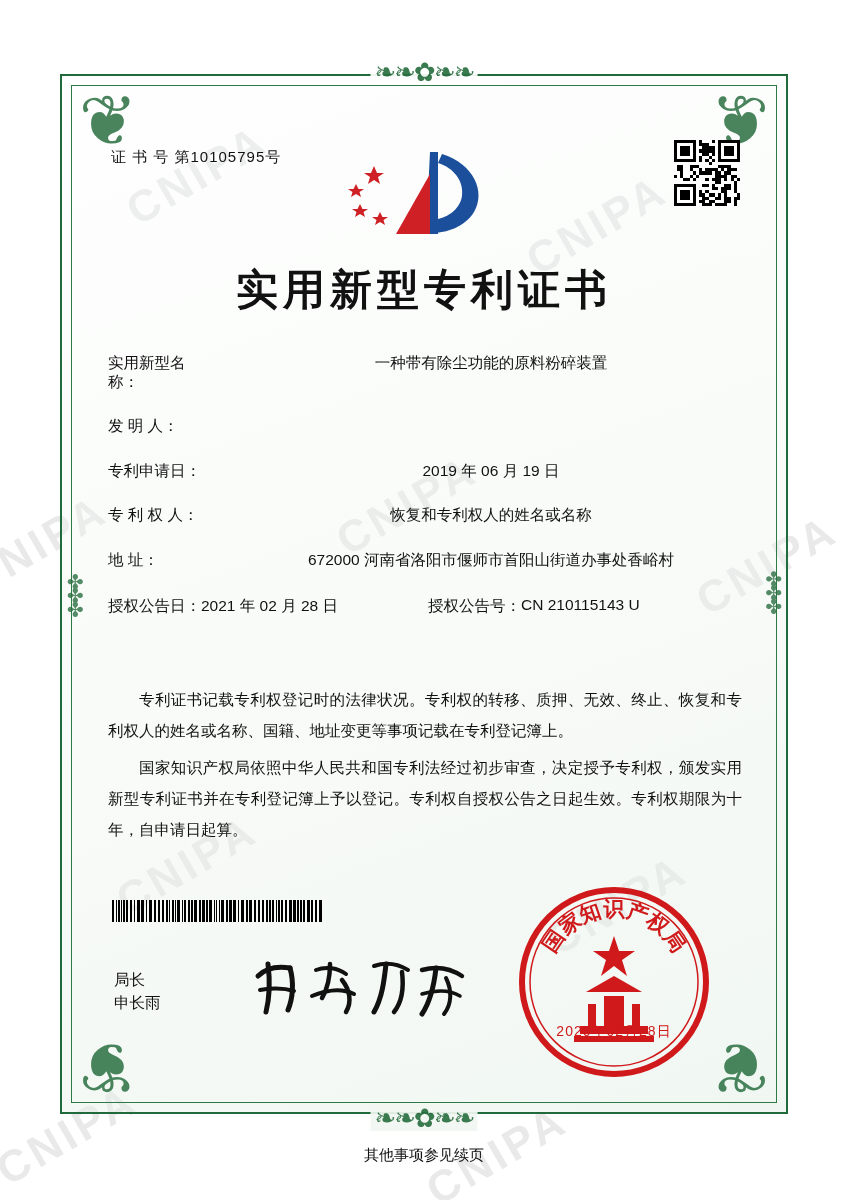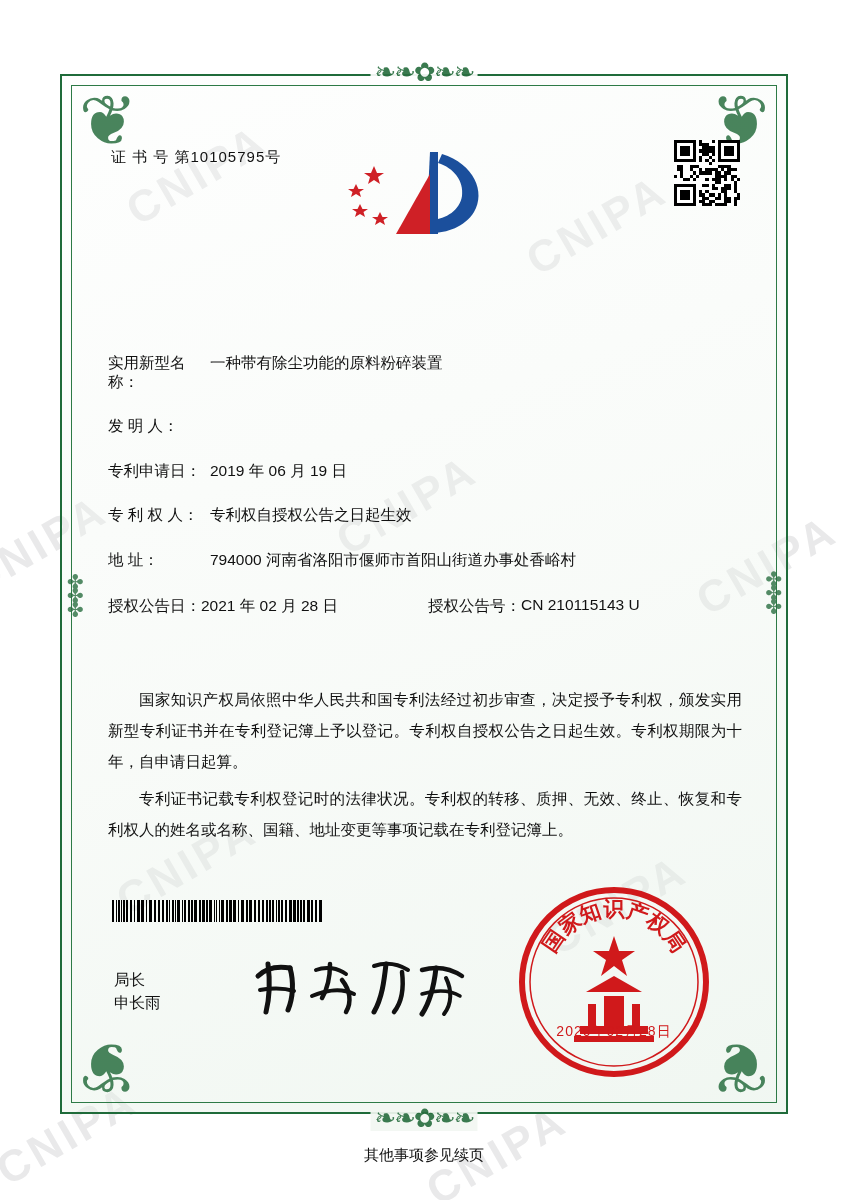--- a/index.html
+++ b/index.html
@@ -175,30 +175,32 @@
     right: 30px;
     top: 262px;
     font-size: 15.5px;
     color: #111;
   }
   .field {
     display: flex;
     align-items: baseline;
     margin-bottom: 26px;
     line-height: 1.2;
+    gap: 32px;
   }
   .field .lab {
     width: 102px;
     flex: none;
     letter-spacing: 0px;
     font-family: "Liberation Sans", "DejaVu Sans", sans-serif;
   }
   .field .val {
     flex: 1;
     font-family: "Liberation Sans", "DejaVu Sans", sans-serif;
+    text-align: center;
   }
 
   .row-two {
     display: flex;
     align-items: baseline;
     margin-bottom: 22px;
   }
   .row-two .cell-a { width: 320px; flex: none; display: flex; }
   .row-two .cell-b { flex: 1; display: flex; }
   .row-two .lab {
@@ -785,57 +787,58 @@
         <path d="M96 26 L96 86 L104 86 L104 26 Z" fill="#1b4f9c"></path>
         <g fill="#cf2026">
           <polygon points="40,18 43,25 50,25 44,29 46,36 40,32 34,36 36,29 30,25 37,25"></polygon>
           <polygon points="22,36 24.5,41 30,41 25.5,44 27,49 22,46 17,49 18.5,44 14,41 19.5,41"></polygon>
           <polygon points="26,56 28.5,61 34,61 29.5,64 31,69 26,66 21,69 22.5,64 18,61 23.5,61"></polygon>
           <polygon points="46,64 48.5,69 54,69 49.5,72 51,77 46,74 41,77 42.5,72 38,69 43.5,69"></polygon>
         </g>
       </svg>
     </div>
 
+    <div class="title">实用新型专利证书</div>
 
     <div class="fields">
       <div class="field">
         <span class="lab">实用新型名称：</span>
         <span class="val">一种带有除尘功能的原料粉碎装置</span>
       </div>
       <div class="field">
         <span class="lab">发  明  人：</span>
       </div>
       <div class="field">
         <span class="lab">专利申请日：</span>
         <span class="val">2019 年 06 月 19 日</span>
       </div>
       <div class="field">
         <span class="lab">专 利 权 人：</span>
-        <span class="val">专利权自授权公告之日起生效</span>
+        <span class="val">恢复和专利权人的姓名或名称</span>
       </div>
       <div class="field">
         <span class="lab">地        址：</span>
-        <span class="val">794000 河南省洛阳市偃师市首阳山街道办事处香峪村</span>
+        <span class="val">672000 河南省洛阳市偃师市首阳山街道办事处香峪村</span>
       </div>
 
       <div class="row-two">
         <span class="cell-a">
           <span class="lab">授权公告日：</span>
           <span class="val">2021 年 02 月 28 日</span>
         </span>
         <span class="cell-b">
           <span class="lab">授权公告号：</span>
           <span class="val">CN 210115143 U</span>
         </span>
       </div>
     </div>
 
     <div class="paras">
+      <p>专利证书记载专利权登记时的法律状况。专利权的转移、质押、无效、终止、恢复和专利权人的姓名或名称、国籍、地址变更等事项记载在专利登记簿上。</p>
       <p>国家知识产权局依照中华人民共和国专利法经过初步审查，决定授予专利权，颁发实用新型专利证书并在专利登记簿上予以登记。专利权自授权公告之日起生效。专利权期限为十年，自申请日起算。</p>
-      <p>专利证书记载专利权登记时的法律状况。专利权的转移、质押、无效、终止、恢复和专利权人的姓名或名称、国籍、地址变更等事项记载在专利登记簿上。</p>
     </div>
 
     <div class="barcode" id="barcode">
         <i style="width: 2px; margin-right: 2px;"></i>
         <i style="width: 1px; margin-right: 1px;"></i>
         <i style="width: 2px; margin-right: 1px;"></i>
         <i style="width: 1px; margin-right: 1px;"></i>
         <i style="width: 2px; margin-right: 1px;"></i>
         <i style="width: 2px; margin-right: 2px;"></i>
         <i style="width: 2px; margin-right: 2px;"></i>

